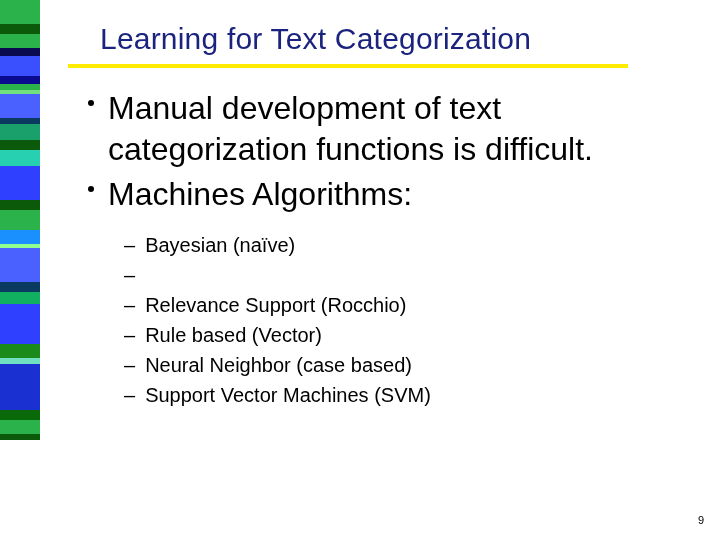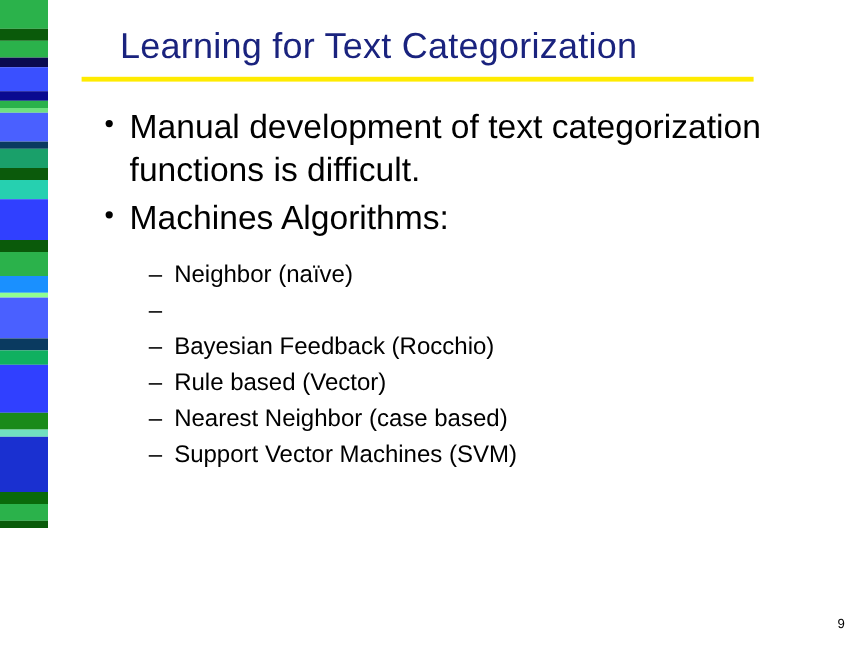--- a/index.html
+++ b/index.html
@@ -41,21 +41,21 @@
     height: 4px;
     background: #ffeb00;
     margin-top: 8px;
     margin-left: 8px;
     width: 560px;
   }
 
   .bullets {
     margin-top: 20px;
     margin-left: 28px;
-    font-size: 28px;
+    font-size: 32px;
     color: #000;
     line-height: 1.28;
   }
 
   .bullet-row {
     display: flex;
     align-items: flex-start;
     margin-bottom: 4px;
   }
 
@@ -143,36 +143,36 @@
     </div>
     <div class="bullet-row">
       <span class="dot"></span>
       <span>Machines Algorithms:</span>
     </div>
   </div>
 
   <div class="sublist">
     <div class="sub-row">
       <span class="dash">–</span>
-      <span>Neighbor (naïve)</span>
+      <span>Bayesian (naïve)</span>
     </div>
     <div class="sub-row">
       <span class="dash">–</span>
     </div>
     <div class="sub-row">
       <span class="dash">–</span>
-      <span>Bayesian Feedback (Rocchio)</span>
+      <span>Relevance Support (Rocchio)</span>
     </div>
     <div class="sub-row">
       <span class="dash">–</span>
       <span>Rule based (Vector)</span>
     </div>
     <div class="sub-row">
       <span class="dash">–</span>
-      <span>Nearest Neighbor (case based)</span>
+      <span>Neural Neighbor (case based)</span>
     </div>
     <div class="sub-row">
       <span class="dash">–</span>
       <span>Support Vector Machines (SVM)</span>
     </div>
   </div>
 </div>
 
 <div class="pagenum">9</div>
 

